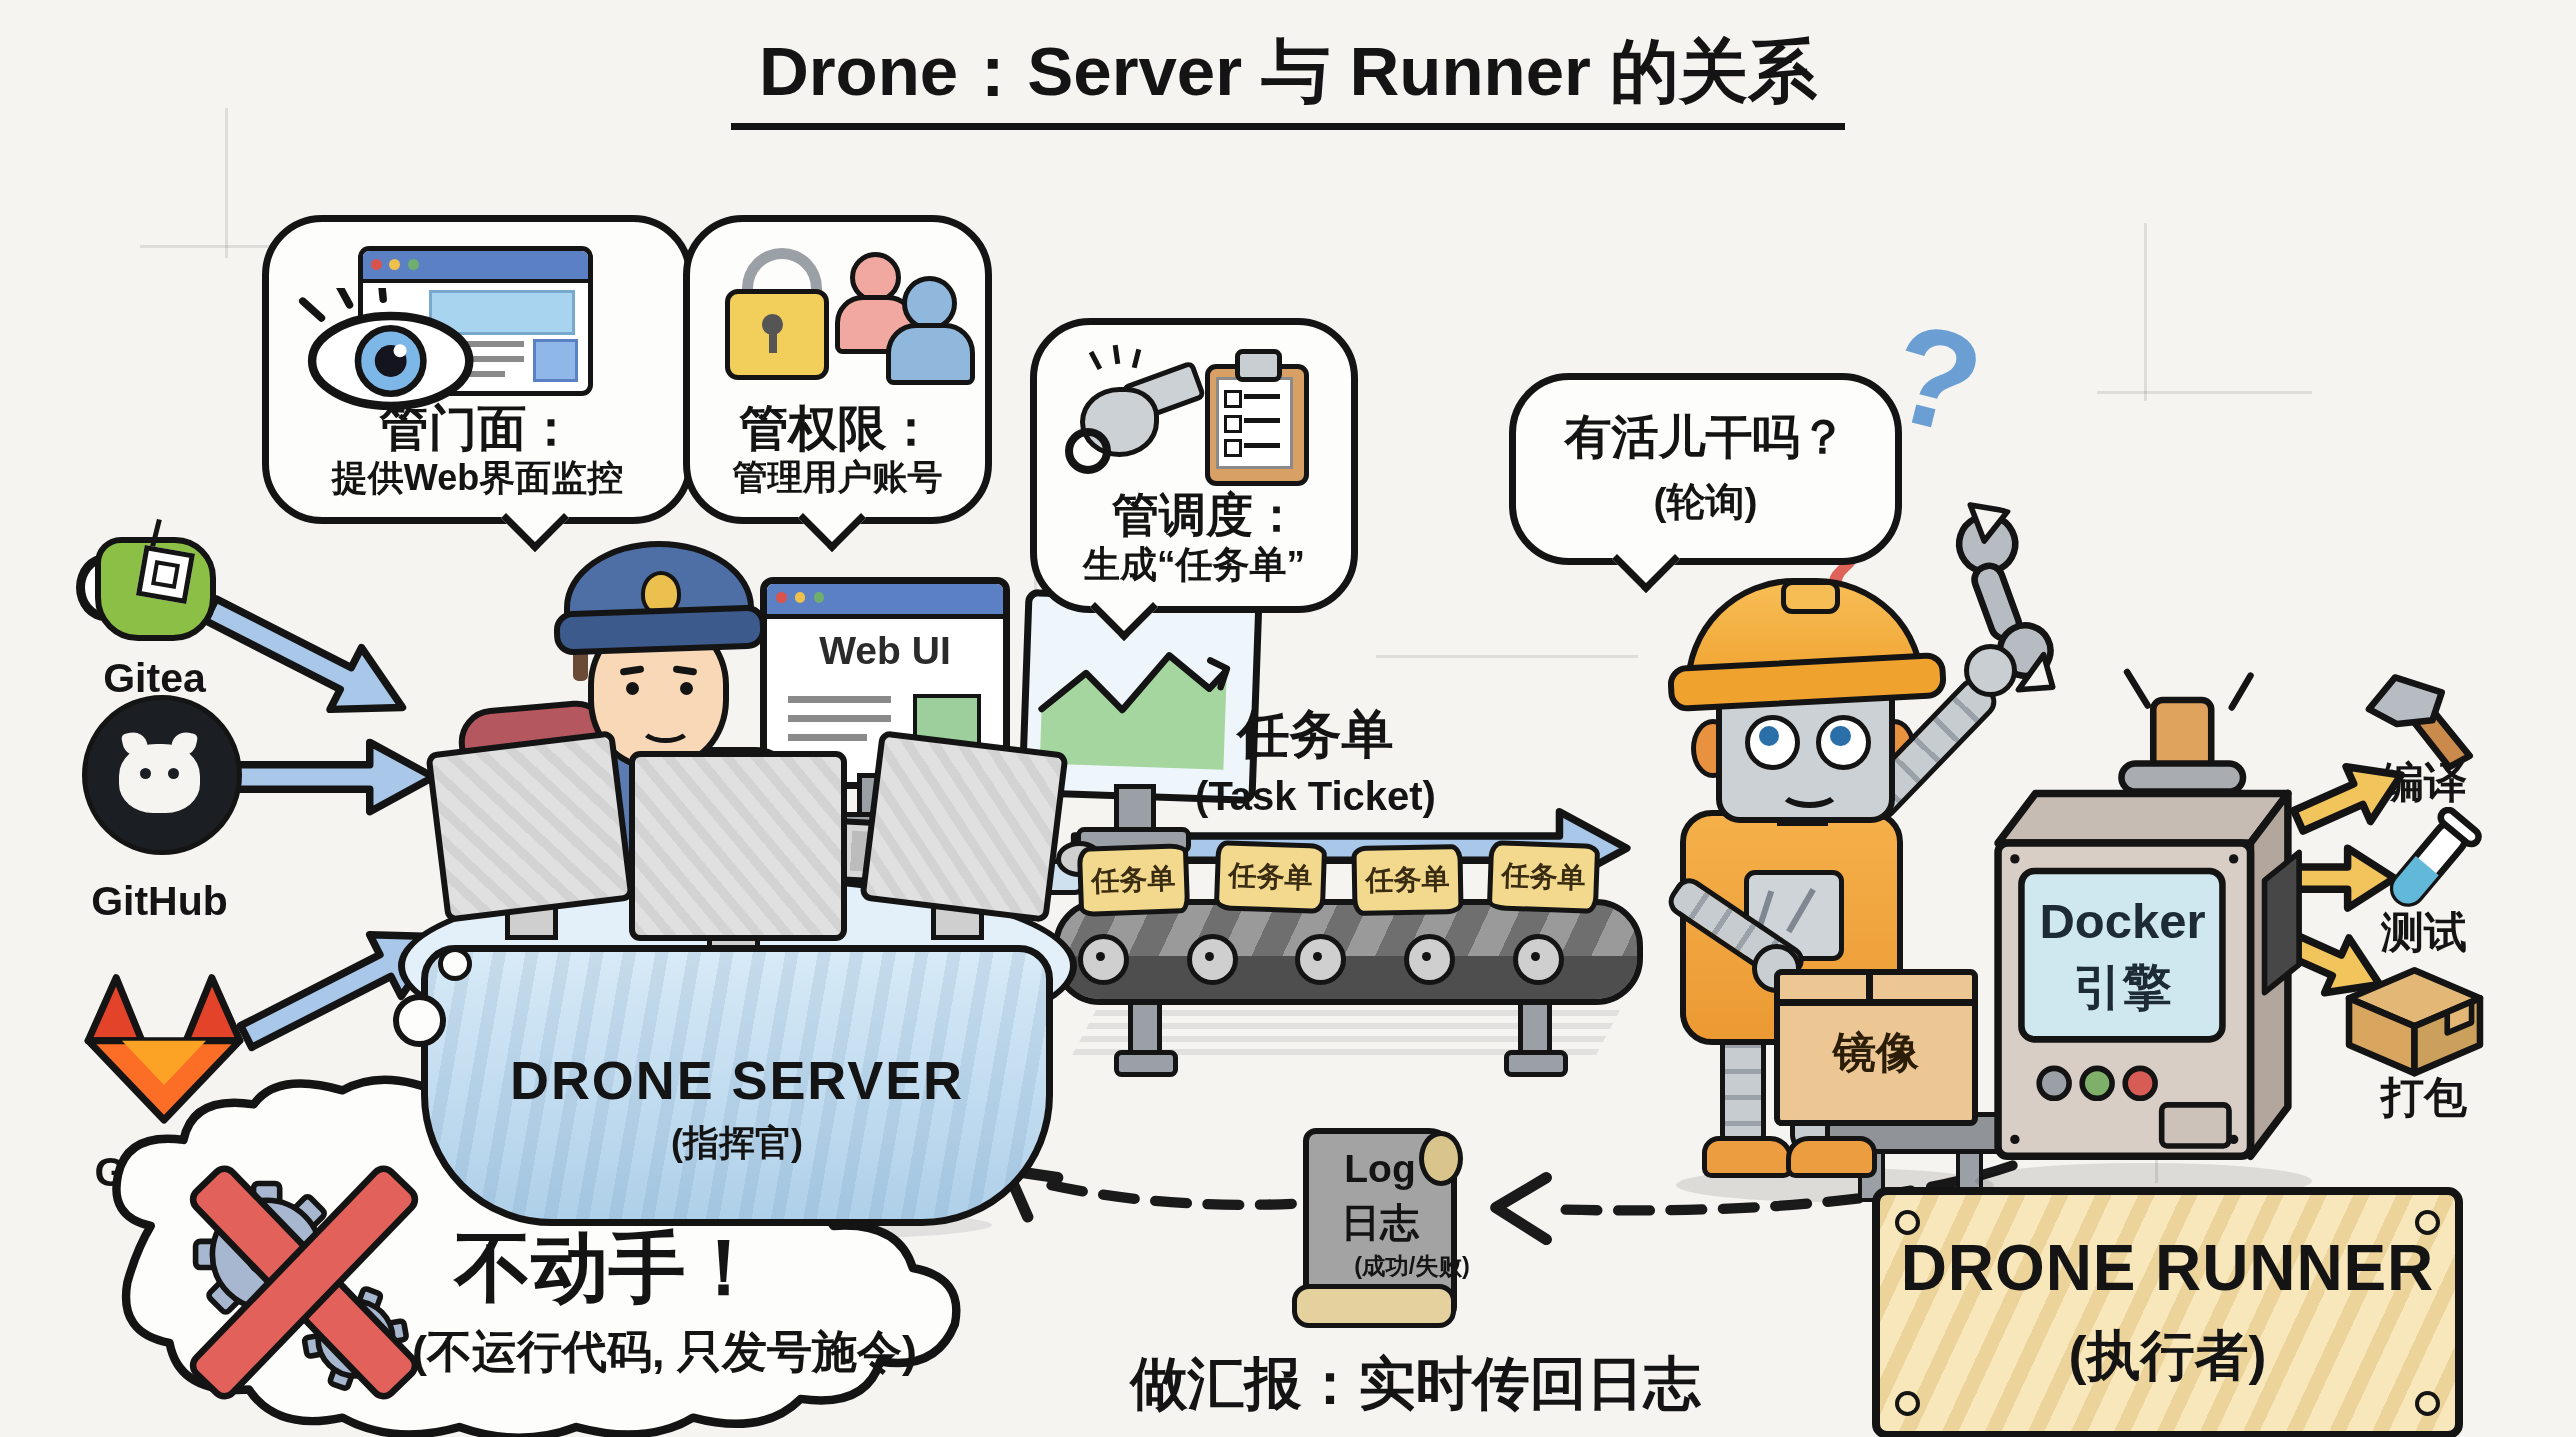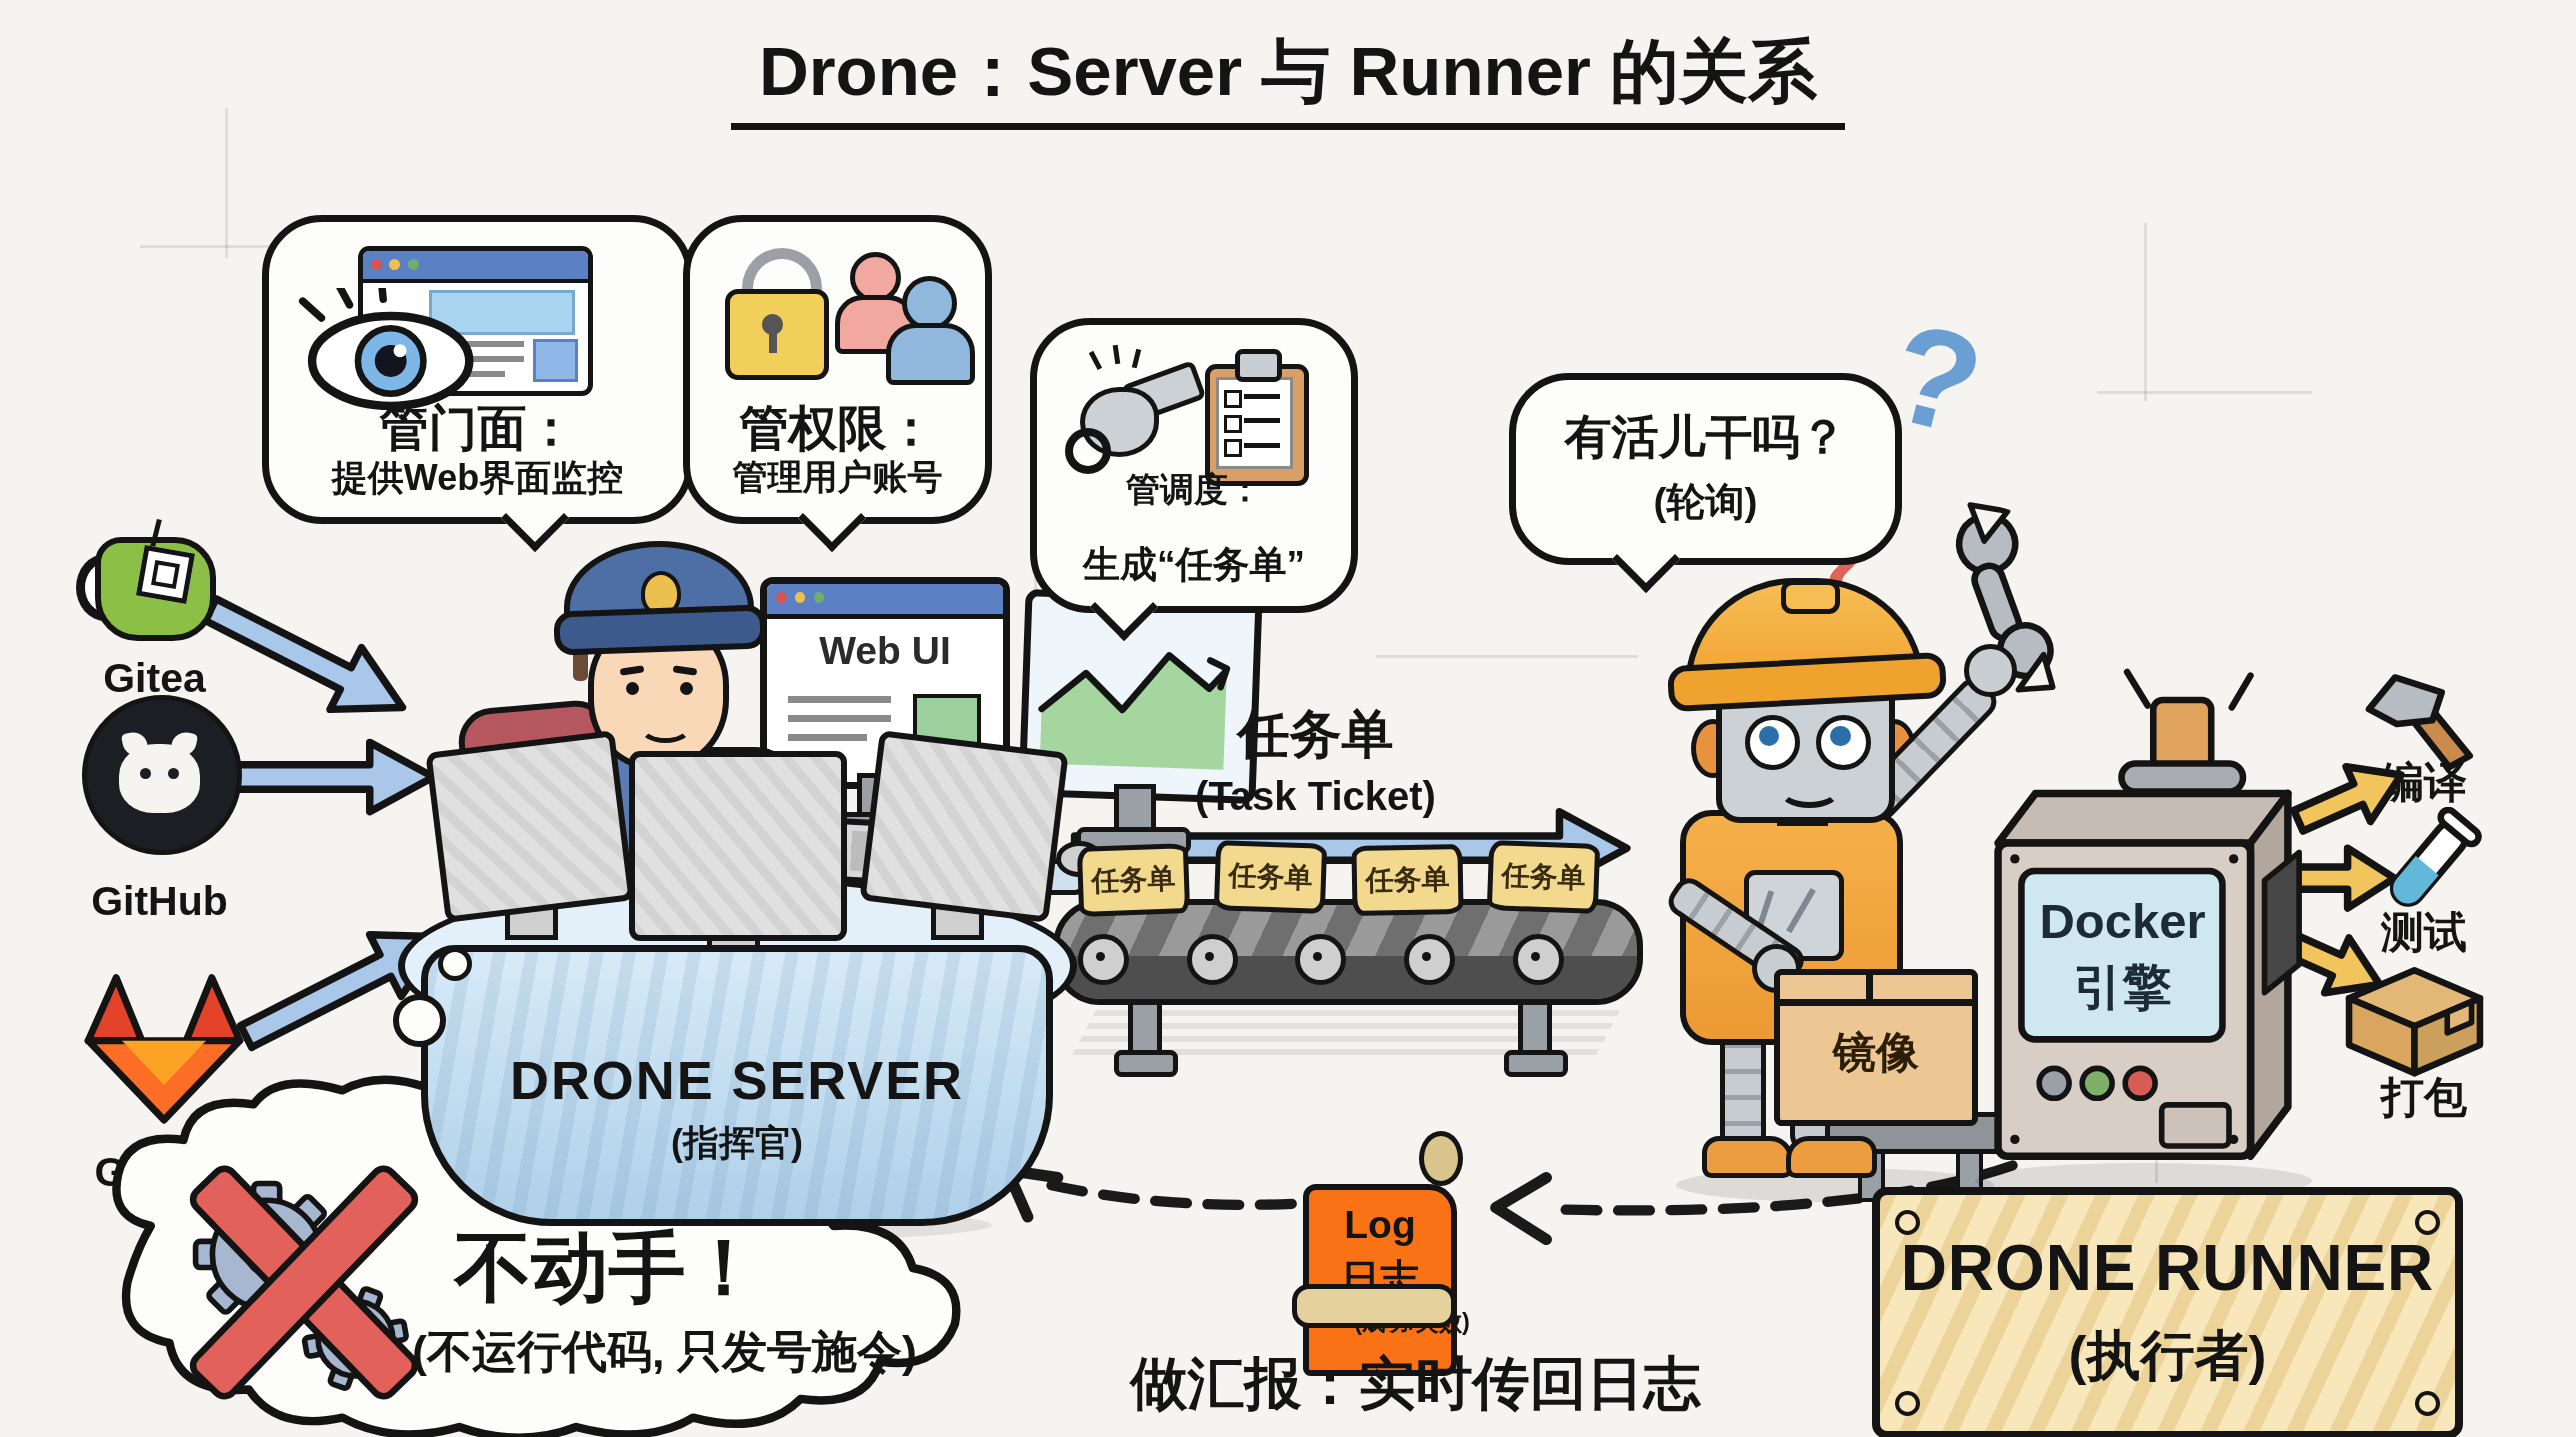--- a/index.html
+++ b/index.html
@@ -135,21 +135,21 @@
       <div class="abs" style="left:0;top:15px;width:94px;height:112px;background:#d9a066;border:5.6px solid #141414;border-radius:11.2px;"></div>
       <div class="abs" style="left:11.2px;top:28px;width:71px;height:86px;background:#fff;border:3.7px solid #8a8a8a;"></div>
       <div class="abs" style="left:30px;top:0;width:37px;height:22.5px;background:#c9ced3;border:5.6px solid #141414;border-radius:7.5px;"></div>
       <div class="abs" style="left:19px;top:41px;width:12px;height:12px;border:3.7px solid #141414;"></div>
       <div class="abs" style="left:39px;top:45px;width:36px;height:4.7px;background:#141414;"></div>
       <div class="abs" style="left:19px;top:66px;width:12px;height:12px;border:3.7px solid #141414;"></div>
       <div class="abs" style="left:39px;top:69px;width:36px;height:4.7px;background:#141414;"></div>
       <div class="abs" style="left:19px;top:90px;width:12px;height:12px;border:3.7px solid #141414;"></div>
       <div class="abs" style="left:39px;top:94px;width:36px;height:4.7px;background:#141414;"></div>
     </div>
-    <div class="abs ctr xbold nowrap" style="left:0;top:142px;width:100%;font-size:34px;">管调度：</div>
+    <div class="abs ctr xbold nowrap" style="left:0;top:159px;width:100%;font-size:47px;padding-left:12px;">管调度：</div>
     <div class="abs ctr bold nowrap" style="left:0;top:215px;width:100%;font-size:37px;">生成“任务单”</div>
   </div>
 
   <div class="abs" style="left:82px;top:513px;width:140px;height:131px;z-index:2;">
     <div class="abs" style="left:-5.6px;top:41px;width:41px;height:49px;border:9.4px solid #141414;border-radius:50%;background:#fff;"></div>
     <div class="abs" style="left:13px;top:24px;width:109px;height:92px;background:#8cbf45;border:6.6px solid #141414;border-radius:26px 41px 43px 43px;"></div>
     <div class="abs" style="left:71px;top:5.6px;width:4.7px;height:32px;background:#141414;transform:rotate(14deg);"></div>
     <div class="abs" style="left:58px;top:36px;width:41px;height:41px;background:#fff;border:5.6px solid #141414;transform:rotate(10deg);"></div>
     <div class="abs" style="left:71px;top:49px;width:17px;height:17px;border:4.7px solid #141414;transform:rotate(10deg);"></div>
   </div>
@@ -460,21 +460,21 @@
       <circle cx="215" cy="190" r="14" fill="#fdfdfc"></circle>
     </g>
     <g>
       <rect x="10" y="103" width="300" height="54" rx="12" fill="#e2625b" stroke="#141414" stroke-width="7" transform="rotate(46 160 130)"></rect>
       <rect x="10" y="103" width="300" height="54" rx="12" fill="#e2625b" stroke="#141414" stroke-width="7" transform="rotate(-46 160 130)"></rect>
     </g>
   </svg>
   <div class="abs ctr xbold nowrap" style="left:412px;top:1217px;width:393px;font-size:77px;z-index:3;">不动手！</div>
   <div class="abs ctr bold nowrap" style="left:365px;top:1322px;width:599px;font-size:45px;z-index:3;">(不运行代码, 只发号施令)</div>
 
-  <div class="abs" style="left:1303px;top:1184px;width:142px;height:180px;background:#f97316;border:6.6px solid #141414;border-radius:13px 28px 13px 7.5px;z-index:3;">
+  <div class="abs" style="left:1303px;top:1128px;width:142px;height:180px;background:#a3a3a3;border:6.6px solid #141414;border-radius:13px 28px 13px 7.5px;z-index:3;">
     <div class="abs ctr xbold nowrap" style="left:0;top:13px;width:100%;font-size:39px;">Log</div>
     <div class="abs ctr xbold nowrap" style="left:0;top:62px;width:100%;font-size:39px;">日志</div>
     <div class="abs ctr bold nowrap" style="left:0;top:116px;width:100%;font-size:23.4px;padding-left:32px;">(成功/失败)</div>
   </div>
   <div class="abs" style="left:1419px;top:1131px;width:34px;height:45px;background:#d9c58c;border:5.6px solid #141414;border-radius:50%;z-index:4;"></div>
   <div class="abs" style="left:1292px;top:1284px;width:154px;height:34px;background:#e4d19e;border:5.6px solid #141414;border-radius:17px;z-index:4;"></div>
   <div class="abs ctr xbold nowrap" style="left:1116px;top:1346px;width:599px;font-size:57px;z-index:3;">做汇报：实时传回日志</div>
 
   <div class="abs" style="left:1872px;top:1187px;width:575px;height:236px;background:#f7e7bb;border:8.4px solid #141414;border-radius:15px;z-index:3;background-image:repeating-linear-gradient(115deg,rgba(205,160,70,.28) 0 15px,transparent 15px 39px);">
     <div class="screw" style="left:15px;top:15px;"></div>

